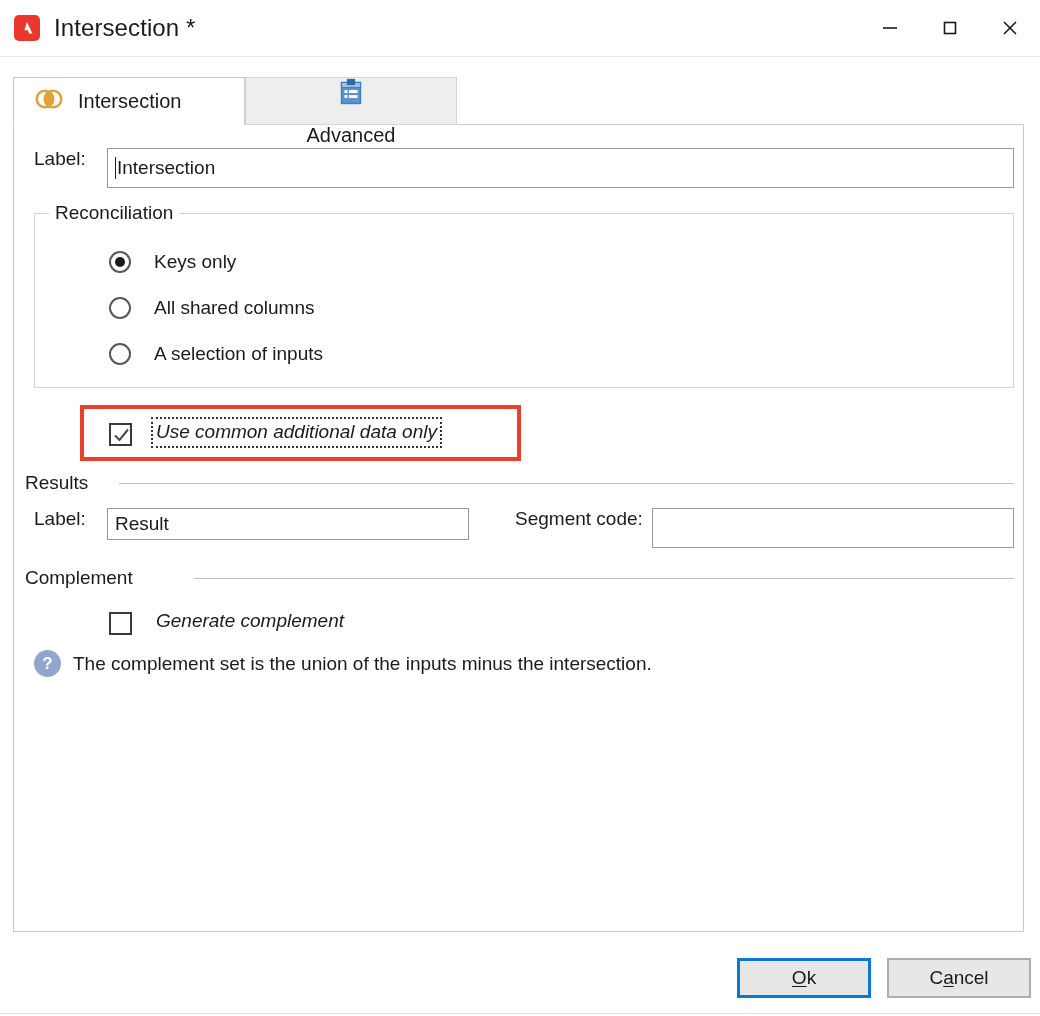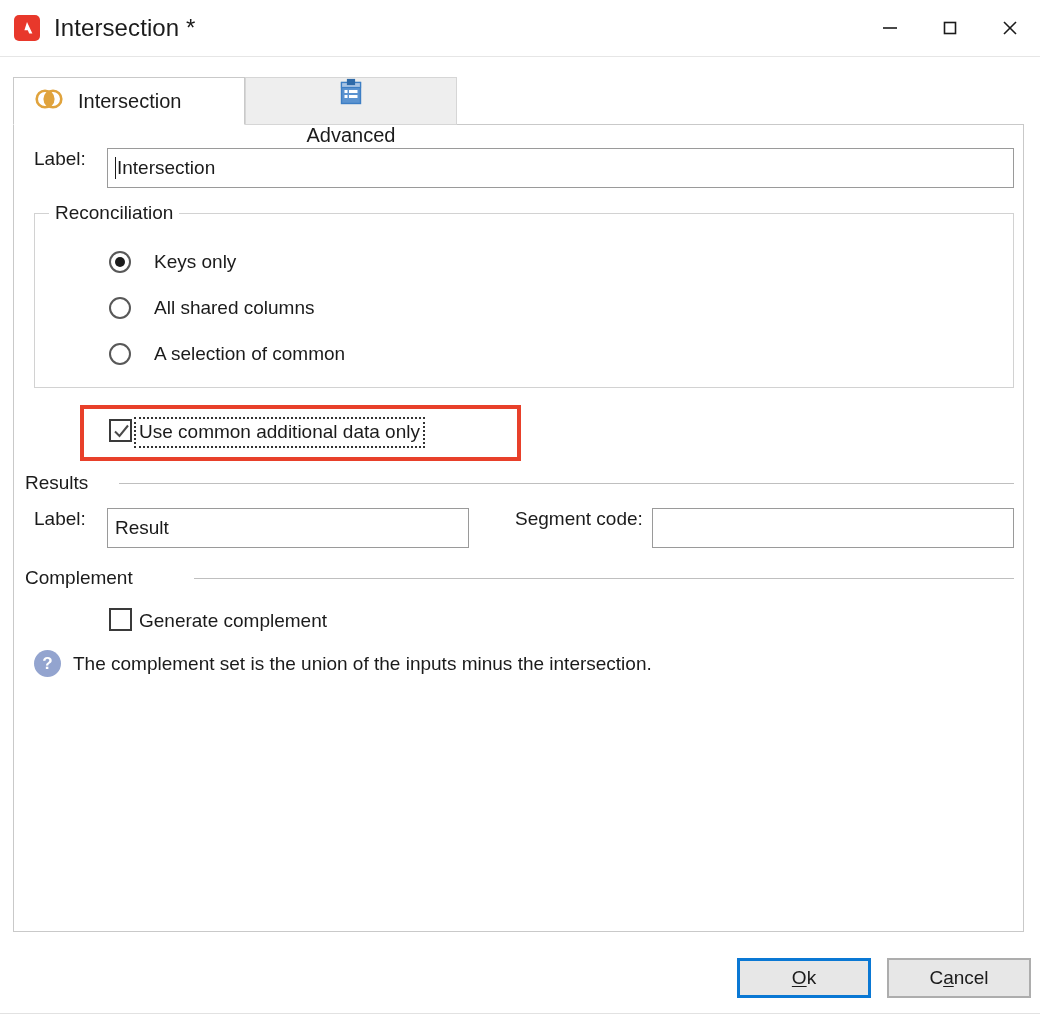--- a/index.html
+++ b/index.html
@@ -171,23 +171,24 @@
     width: 10px; height: 10px;
     border-radius: 50%;
     background: #1b1b1b;
   }
   .radio-text { font-size: 19px; color: #1b1b1b; }
 
   
   .check-row {
     position: absolute;
     display: flex;
-    align-items: flex-start;
-    gap: 4px;
-    white-space: nowrap;
+    align-items: flex-end;
+    gap: 21px;
+    white-space: nowrap;
+    font-style: italic;
   }
   .checkbox {
     width: 23px; height: 23px;
     box-sizing: border-box;
     border: 2px solid #3a3a3a;
     background: #ffffff;
     position: relative;
     flex: none;
   }
   .checkbox.checked svg { position: absolute; left: 1px; top: 1px; }
@@ -341,37 +342,37 @@
     <span class="radio-text">Keys only</span>
   </div>
 
   <div class="radio-row" style="left:95px; top:172px;">
     <span class="radio"></span>
     <span class="radio-text">All shared columns</span>
   </div>
 
   <div class="radio-row" style="left:95px; top:218px;">
     <span class="radio"></span>
-    <span class="radio-text">A selection of common</span>
+    <span class="radio-text">A selection of inputs</span>
   </div>
 
   <div class="check-row" style="left:95px; top:294px;">
     <span class="checkbox checked">
       <svg width="19" height="19" viewBox="0 0 19 19">
         <polyline points="3,9.5 7.5,14 16,3.5" fill="none" stroke="#4a4a4a" stroke-width="2"></polyline>
       </svg>
     </span>
     <span class="check-text focused">Use common additional data only</span>
   </div>
 
   <div class="group-title" style="left:5px; top:347px;">Results</div>
   <div class="hrule-group" style="left:105px; top:358px; width:895px;"></div>
 
   <div class="row-label" style="left:20px; top:383px;">Label:</div>
-  <div class="textbox" style="left:93px; top:383px; width:362px; height:40px;">
+  <div class="textbox" style="left:93px; top:383px; width:362px; height:32px;">
     <span>Result</span>
   </div>
 
   <div class="row-label" style="left:466px; top:383px;margin-left:35px;">Segment code:</div>
   <div class="textbox" style="left:638px; top:383px; width:362px; height:40px;">
     <span></span>
   </div>
 
   <div class="group-title" style="left:5px; top:442px;">Complement</div>
   <div class="hrule-group" style="left:180px; top:453px; width:820px;"></div>

